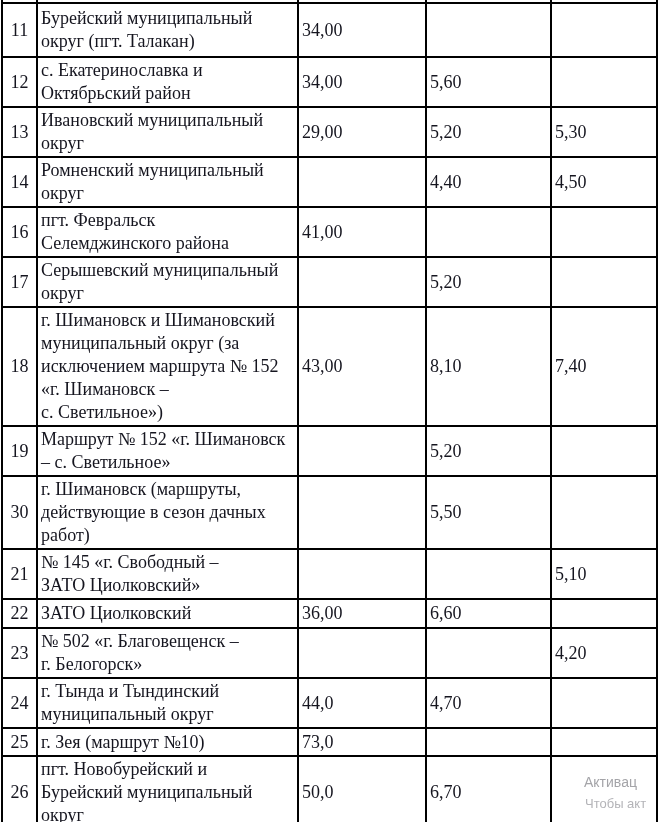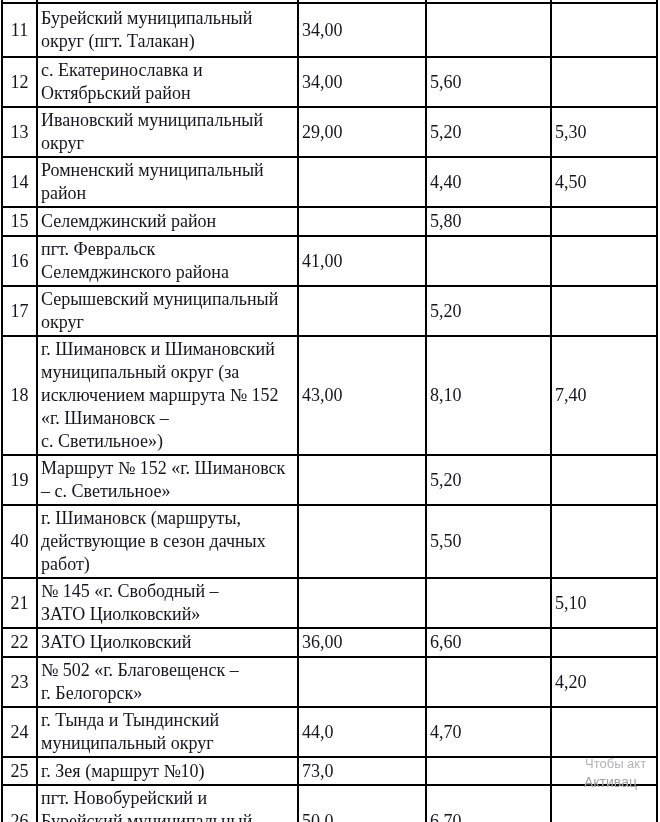--- a/index.html
+++ b/index.html
@@ -78,21 +78,21 @@
     pointer-events: none;
   }
   .wm1 {
     left: 584px;
     top: 774px;
     font-size: 14px;
     color: #a4a4a8;
   }
   .wm2 {
     left: 585px;
-    top: 756px;
+    top: 796px;
     font-size: 13px;
     color: #b4b4b8;
   }
 </style>
 </head>
 <body>
 
 <div class="page">
   <table class="tariff">
     <colgroup>
@@ -130,31 +130,24 @@
         <td class="num">13</td>
         <td class="name">Ивановский муниципальный
 округ</td>
         <td class="val">29,00</td>
         <td class="val">5,20</td>
         <td class="val">5,30</td>
       </tr>
       <tr class="r14">
         <td class="num">14</td>
         <td class="name">Ромненский муниципальный
-район</td>
+округ</td>
         <td class="val"></td>
         <td class="val">4,40</td>
         <td class="val">4,50</td>
-      </tr>
-      <tr class="r15">
-        <td class="num">15</td>
-        <td class="name">Селемджинский район</td>
-        <td class="val"></td>
-        <td class="val">5,80</td>
-        <td class="val"></td>
       </tr>
       <tr class="r16">
         <td class="num">16</td>
         <td class="name">пгт. Февральск
 Селемджинского района</td>
         <td class="val">41,00</td>
         <td class="val"></td>
         <td class="val"></td>
       </tr>
       <tr class="r17">
@@ -178,21 +171,21 @@
       </tr>
       <tr class="r19">
         <td class="num">19</td>
         <td class="name">Маршрут № 152 «г. Шимановск
 – с. Светильное»</td>
         <td class="val"></td>
         <td class="val">5,20</td>
         <td class="val"></td>
       </tr>
       <tr class="r20">
-        <td class="num">40</td>
+        <td class="num">30</td>
         <td class="name">г. Шимановск (маршруты,
 действующие в сезон дачных
 работ)</td>
         <td class="val"></td>
         <td class="val">5,50</td>
         <td class="val"></td>
       </tr>
       <tr class="r21">
         <td class="num">21</td>
         <td class="name">№ 145 «г. Свободный –

